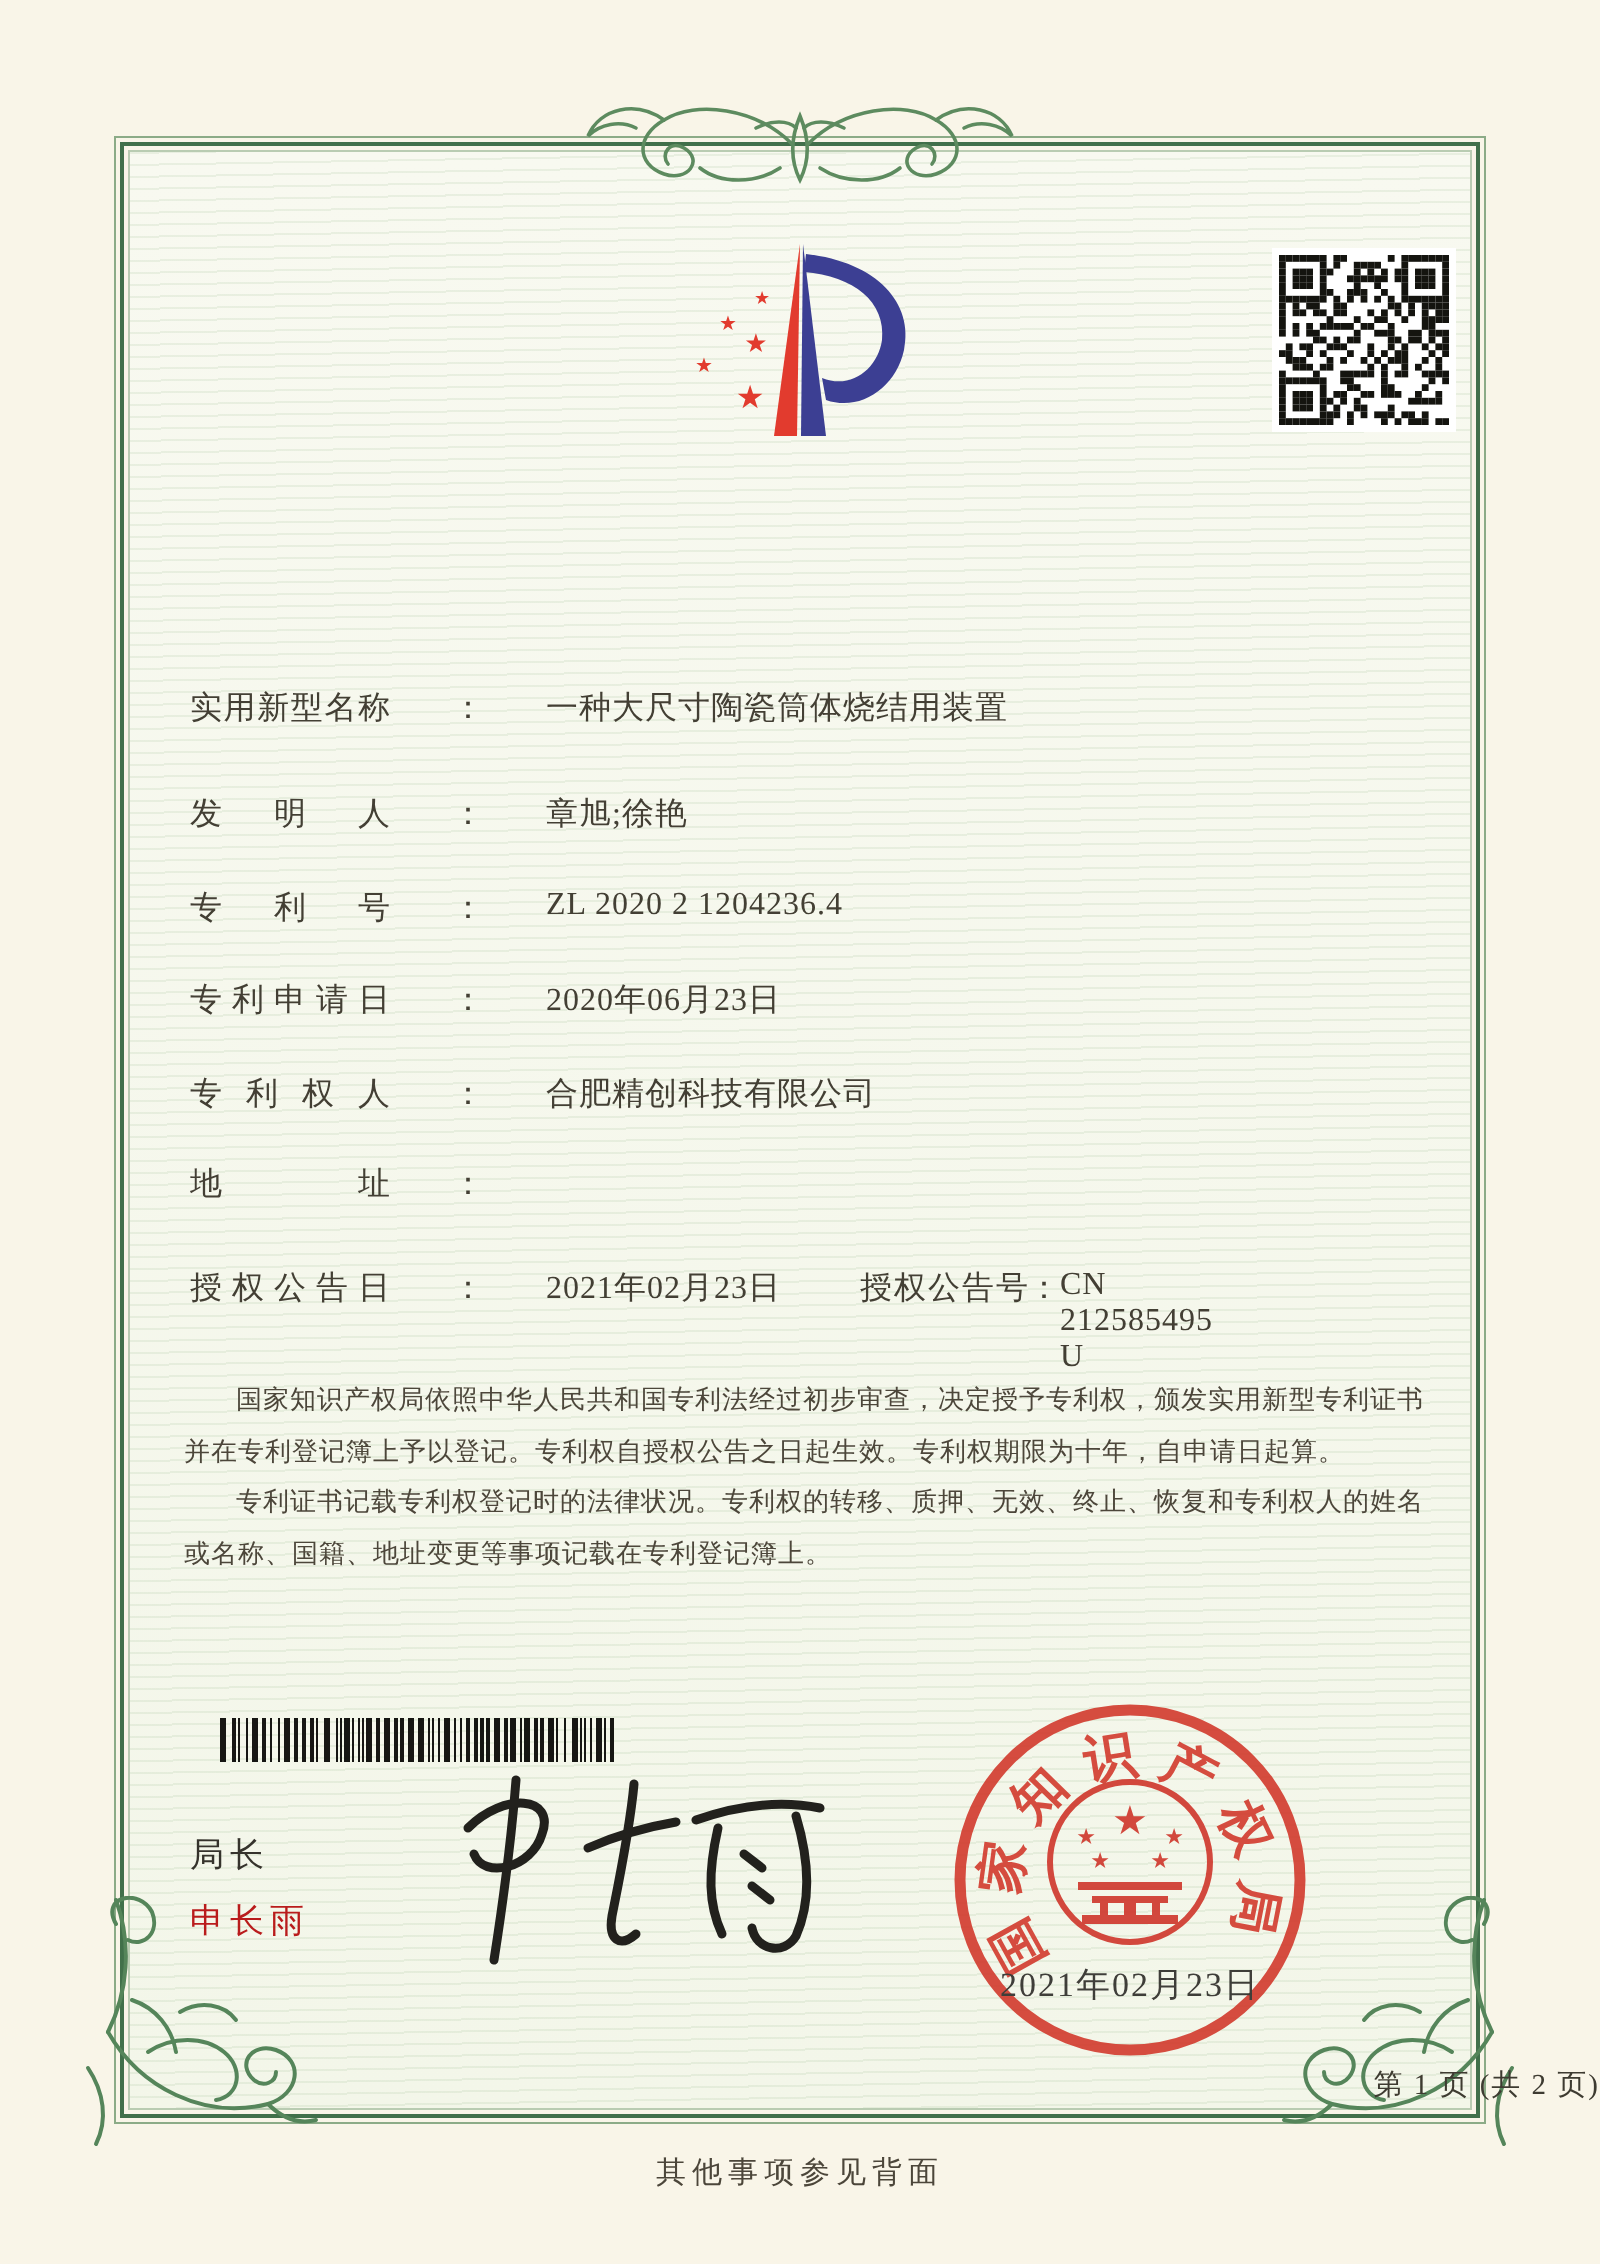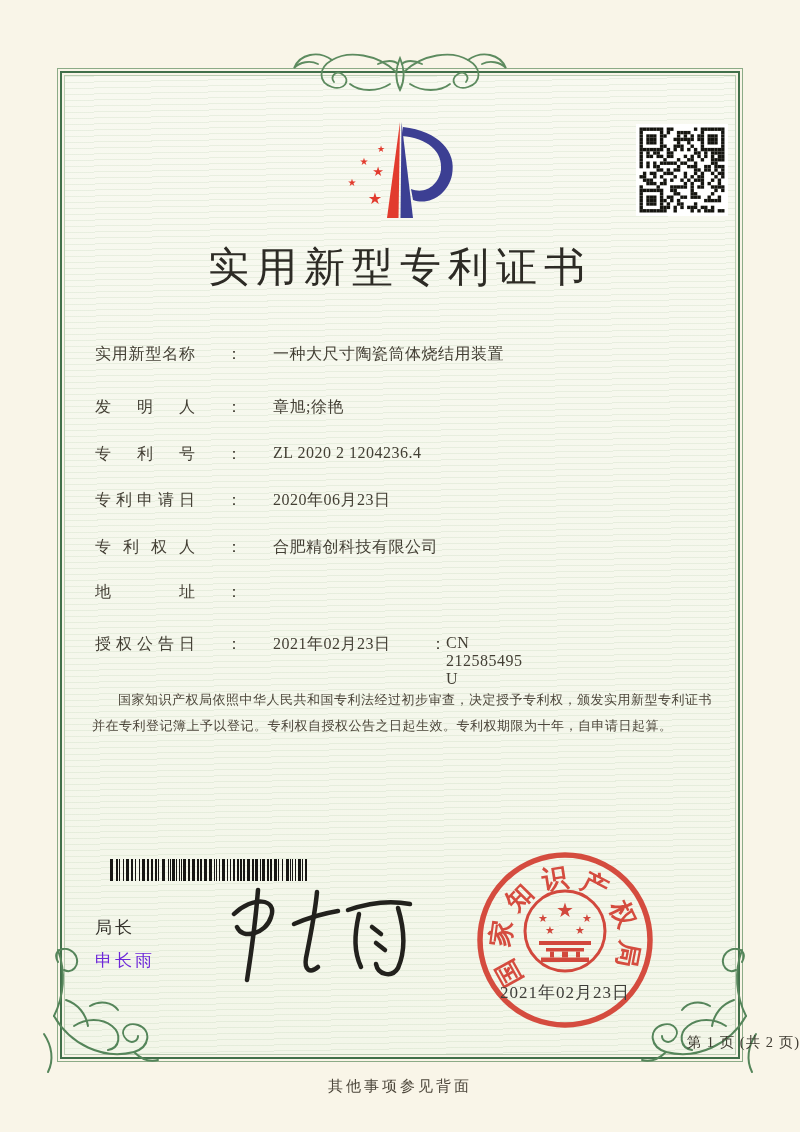--- a/index.html
+++ b/index.html
@@ -43,21 +43,21 @@
   .fvalue { letter-spacing:0.5px; }
   .fvalue.addr { width:406px; line-height:25px; }
   .pair2 { position:absolute; left:335px; top:0; display:flex; }
   .pair2 .flabel { width:84px; }
   .paras {
     left:92px; top:666px; width:620px; font-size:13px; line-height:25.5px;
     color:#4c463a; text-align:justify;margin-top:21px;
   }
   .paras p { text-indent:2em; letter-spacing:0.5px; }
   .signer-title { left:95px; top:916px; font-size:17px; color:#35332c; letter-spacing:3px; }
-  .signer-name  { left:95px; top:949px; font-size:17px; color:#6d28d9; letter-spacing:3px; }
+  .signer-name  { left:95px; top:949px; font-size:17px; color:#b91c1c; letter-spacing:3px; }
   .footer-page { left:0; top:1033px; width:100%; text-align:right; font-size:14.5px; color:#3e3b31; letter-spacing:1px; }
   .footer-note { left:0; top:1077px; width:100%; text-align:center; font-size:15px; color:#4c463a; letter-spacing:3px; }
   .ornament { color:#5d8b5f; }
   .corner-right { transform:scaleX(-1); }
   svg { display:block; }
 </style>
 </head>
 <body>
 
 <div class="page">
@@ -432,21 +432,20 @@
       <rect x="37.5" y="85.1" width="3.4" height="3.4" fill="#14140f"></rect>
       <rect x="54.5" y="85.1" width="3.4" height="3.4" fill="#14140f"></rect>
       <rect x="61.3" y="85.1" width="3.4" height="3.4" fill="#14140f"></rect>
       <rect x="68.1" y="85.1" width="3.4" height="3.4" fill="#14140f"></rect>
       <rect x="71.5" y="85.1" width="3.4" height="3.4" fill="#14140f"></rect>
       <rect x="74.9" y="85.1" width="3.4" height="3.4" fill="#14140f"></rect>
       <rect x="81.7" y="85.1" width="3.4" height="3.4" fill="#14140f"></rect>
       <rect x="85.1" y="85.1" width="3.4" height="3.4" fill="#14140f"></rect>
     </svg>
 
-  <div class="abs title">实用新型专利证书</div>
 
   <div class="abs fields">
     <div class="frow" style="top:4px">
       <span class="flabel">实用新型名称</span>
         <span class="fcolon">：</span>
       <span class="fvalue">一种大尺寸陶瓷筒体烧结用装置</span>
     </div>
     <div class="frow" style="top:57px">
       <span class="flabel">发明人</span>
         <span class="fcolon">：</span>
@@ -469,28 +468,30 @@
     </div>
     <div class="frow" style="top:242px">
       <span class="flabel">地址</span>
         <span class="fcolon">：</span>
     </div>
     <div class="frow" style="top:294px">
       <span class="flabel">授权公告日</span>
         <span class="fcolon">：</span>
       <span class="fvalue">2021年02月23日</span>
       <span class="pair2">
+        <span class="flabel">授权公告号</span>
           <span class="fcolon">：</span>
         <span class="fvalue">CN 212585495 U</span>
       </span>
     </div>
   </div>
 
   <div class="abs paras">
     <p>国家知识产权局依照中华人民共和国专利法经过初步审查，决定授予专利权，颁发实用新型专利证书并在专利登记簿上予以登记。专利权自授权公告之日起生效。专利权期限为十年，自申请日起算。</p>
+    <p>专利证书记载专利权登记时的法律状况。专利权的转移、质押、无效、终止、恢复和专利权人的姓名或名称、国籍、地址变更等事项记载在专利登记簿上。</p>
   </div>
 
   <svg id="barcode" class="abs" style="left:110px; top:859px;" width="200" height="22" viewBox="0 0 200 22">
       <rect x="0" y="0" width="3" height="22" fill="#161613"></rect>
       <rect x="6" y="0" width="2" height="22" fill="#161613"></rect>
       <rect x="9" y="0" width="1" height="22" fill="#161613"></rect>
       <rect x="13" y="0" width="1" height="22" fill="#161613"></rect>
       <rect x="16" y="0" width="3" height="22" fill="#161613"></rect>
       <rect x="21" y="0" width="2" height="22" fill="#161613"></rect>
       <rect x="25" y="0" width="1" height="22" fill="#161613"></rect>

